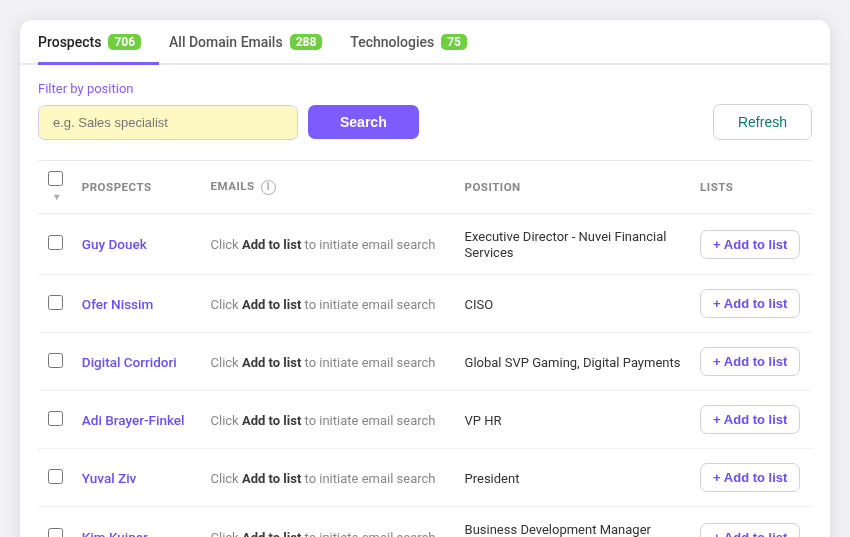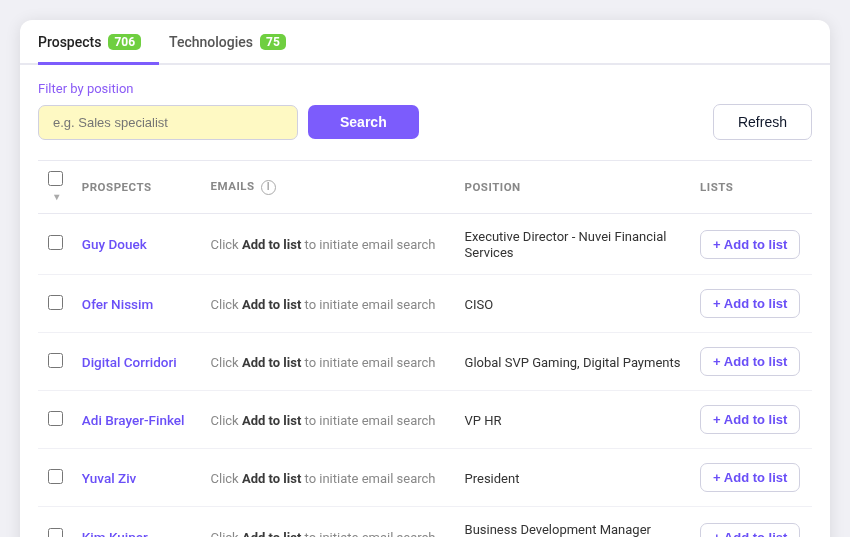--- a/index.html
+++ b/index.html
@@ -87,21 +87,21 @@
       border: none;
       border-radius: 7px;
       padding: 9px 32px;
       font-size: 14px;
       font-weight: 600;
       cursor: pointer;
     }
     .refresh-btn {
       margin-left: auto;
       background: #fff;
-      color: #0f172a;
+      color: #0f766e;
       border: 1.5px solid #d0d0e0;
       border-radius: 7px;
       padding: 9px 24px;
       font-size: 14px;
       cursor: pointer;
     }
     
     .table-wrap {
       margin-top: 14px;
       padding: 0 18px;
@@ -205,20 +205,24 @@
 <body>
 
 <div class="container">
 
   <div class="tabs">
     <div class="tab active">
       <span>Prospects</span>
       <span class="badge">706</span>
     </div>
     <div class="tab">
+      <span>All Domain Emails</span>
+      <span class="badge">288</span>
+    </div>
+    <div class="tab">
       <span>Technologies</span>
       <span class="badge">75</span>
     </div>
   </div>
 
   <div class="filter-row">
     <div class="filter-label">Filter by position</div>
     <div class="search-row">
       <input class="search-input" type="text" placeholder="e.g. Sales specialist" style="">
       <button class="search-btn">Search</button>

